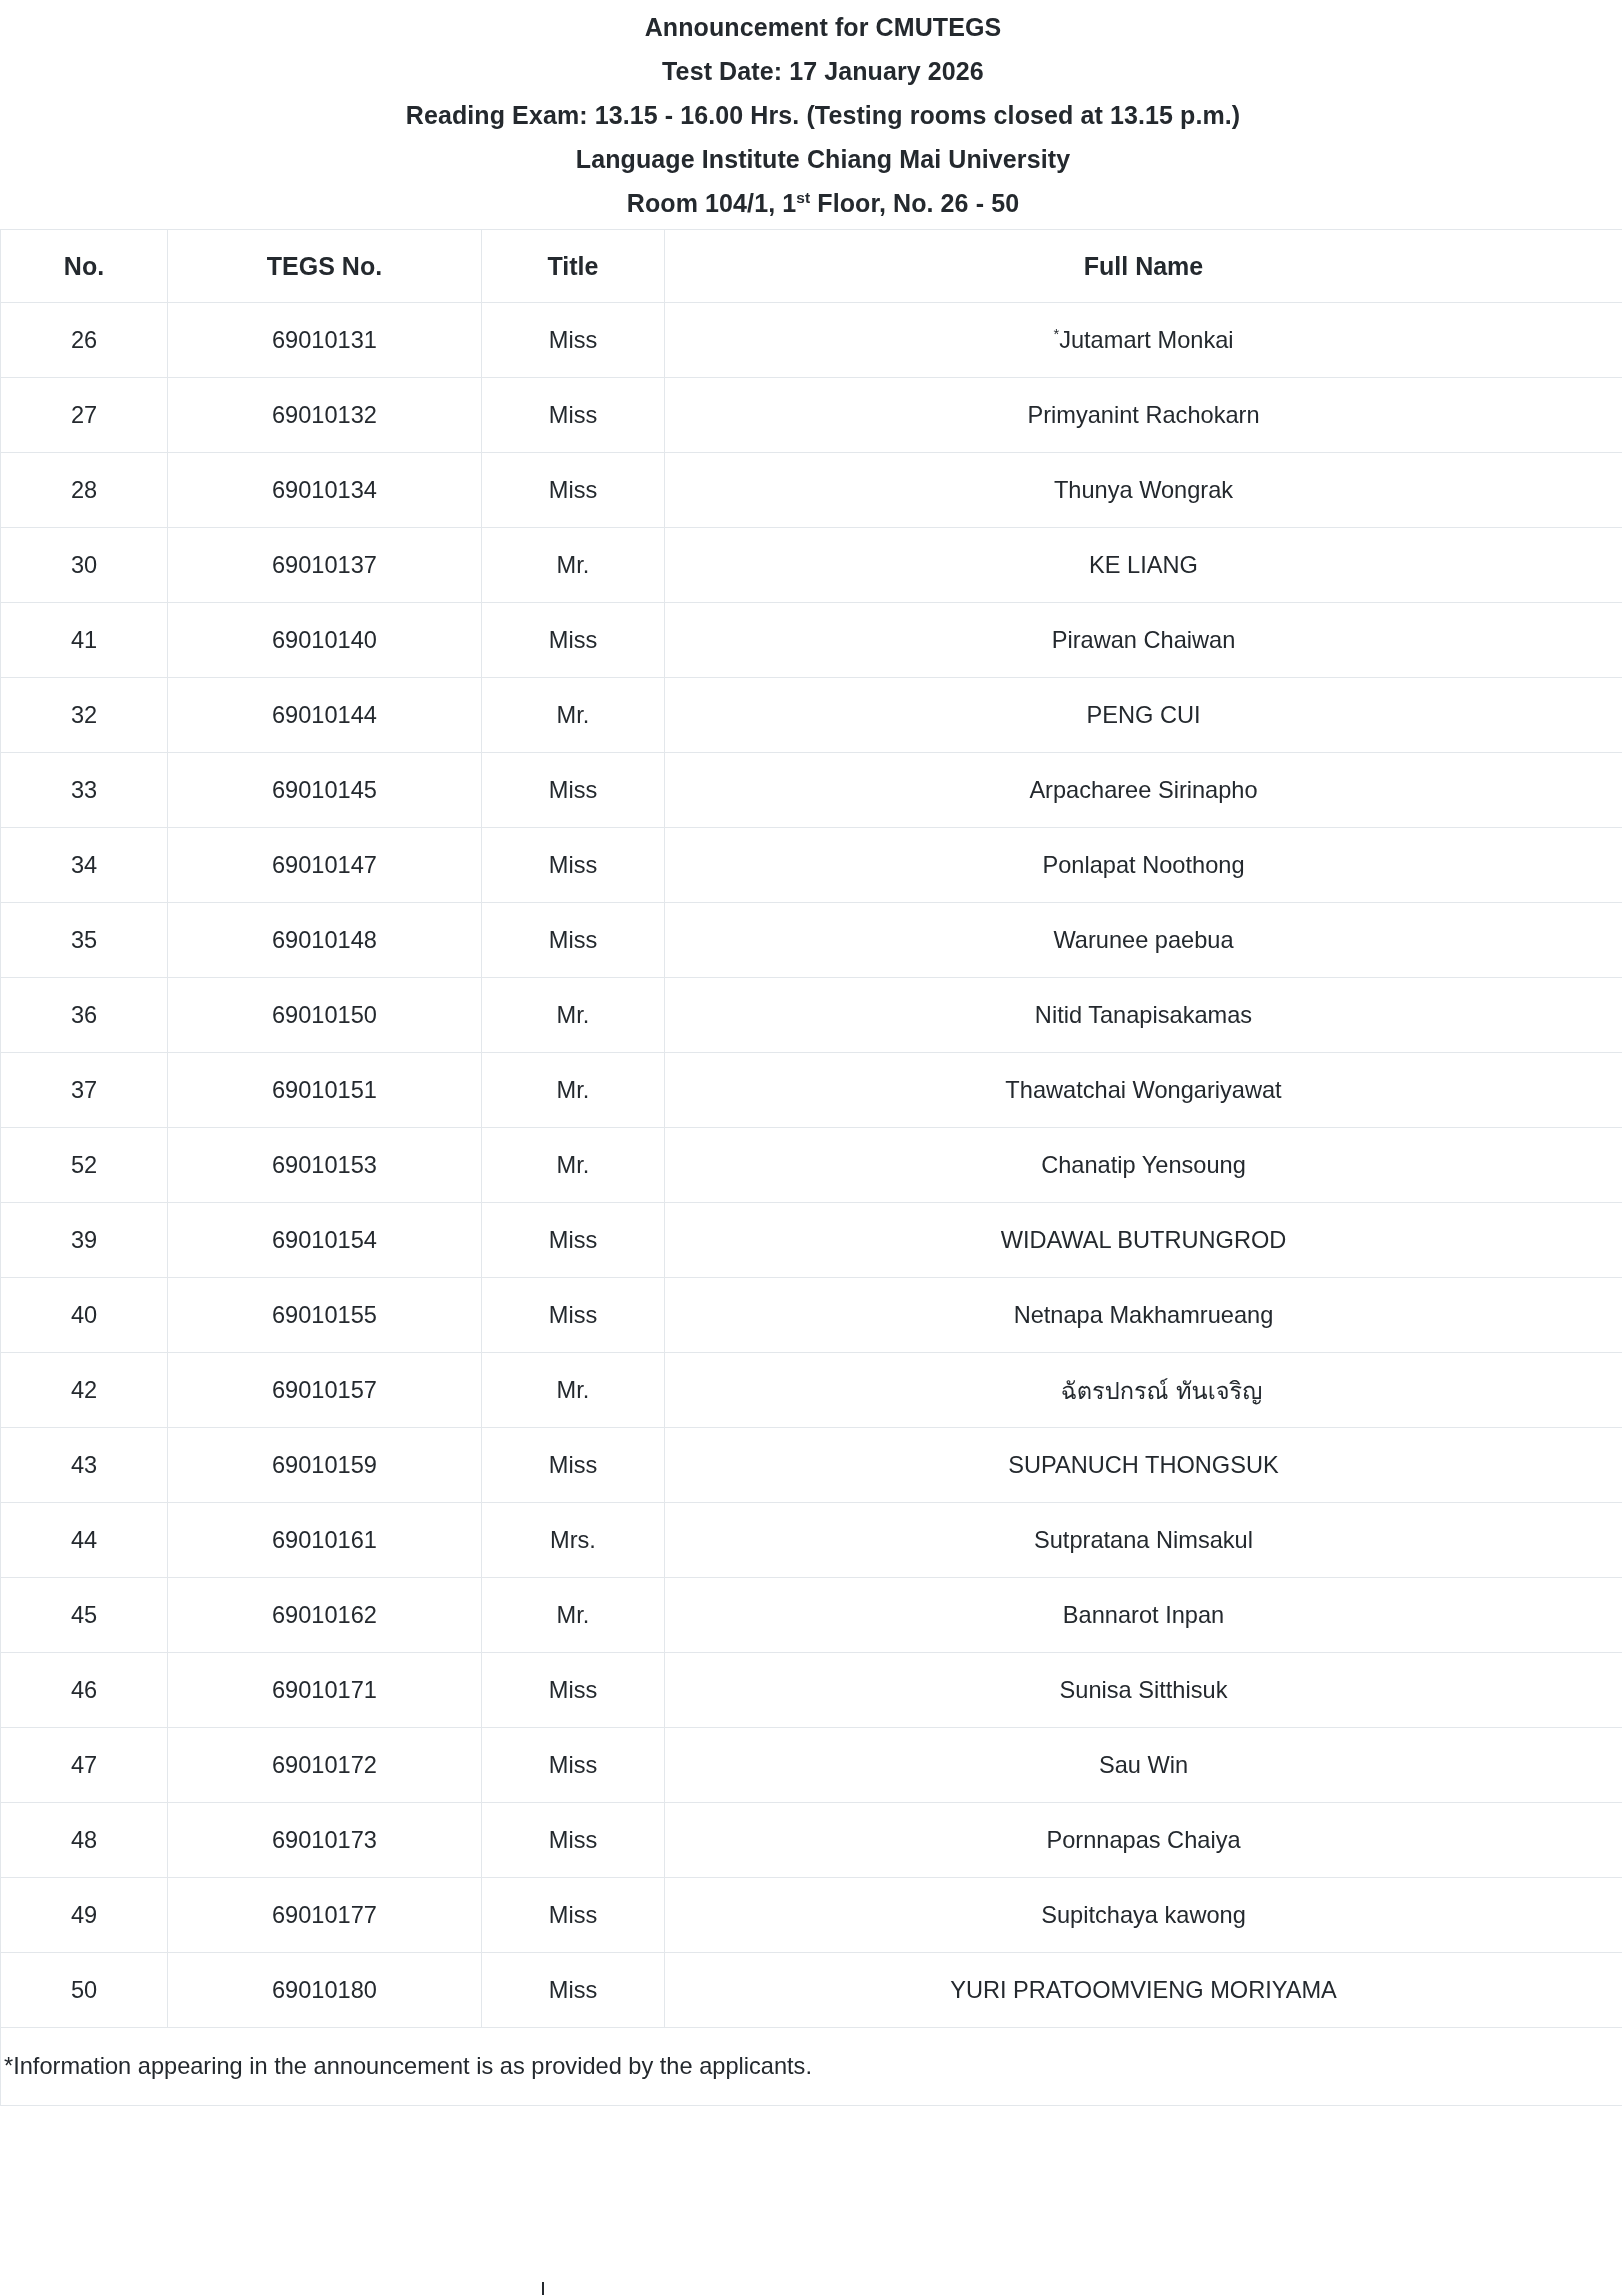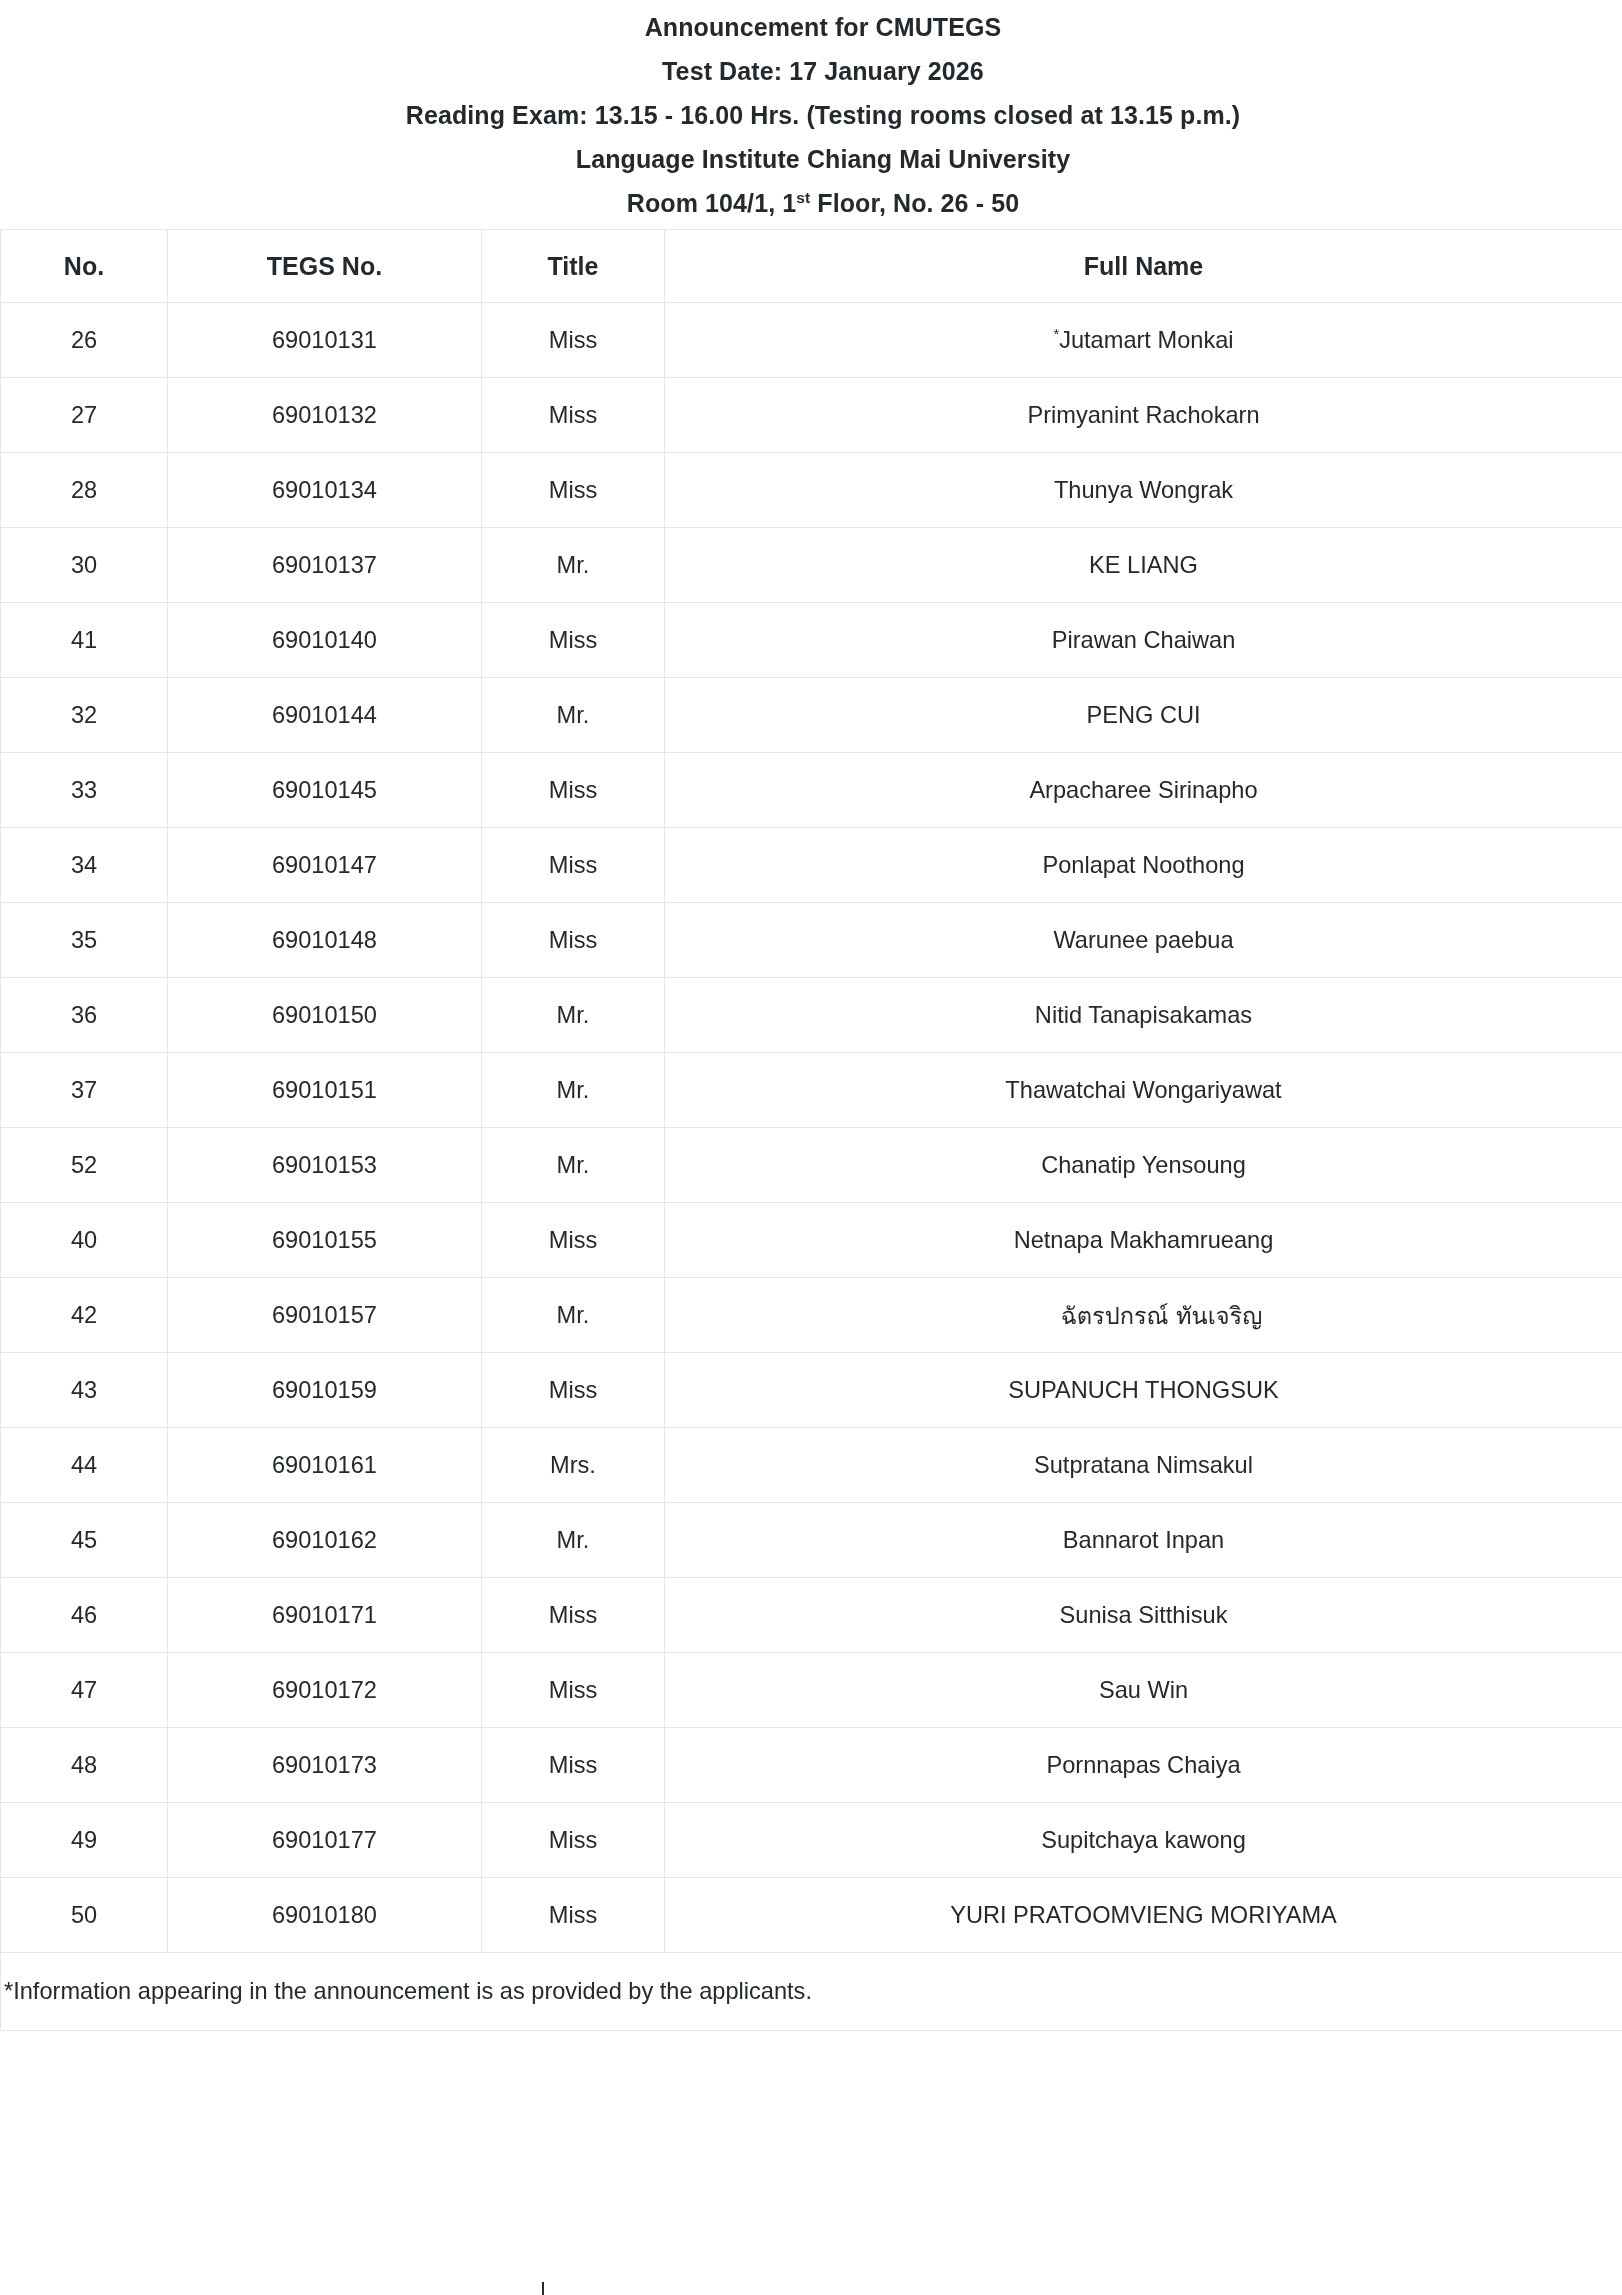--- a/index.html
+++ b/index.html
@@ -199,20 +199,26 @@
           <td>Mr.</td>
           <td class="name-cell">Thawatchai Wongariyawat</td>
         </tr>
         <tr>
           <td>52</td>
           <td>69010153</td>
           <td>Mr.</td>
           <td class="name-cell">Chanatip Yensoung</td>
         </tr>
         <tr>
+          <td>39</td>
+          <td>69010154</td>
+          <td>Miss</td>
+          <td class="name-cell">WIDAWAL BUTRUNGROD</td>
+        </tr>
+        <tr>
           <td>40</td>
           <td>69010155</td>
           <td>Miss</td>
           <td class="name-cell">Netnapa Makhamrueang</td>
         </tr>
         <tr>
           <td>42</td>
           <td>69010157</td>
           <td>Mr.</td>
           <td class="name-cell thai-name">ฉัตรปกรณ์ ทันเจริญ</td>

